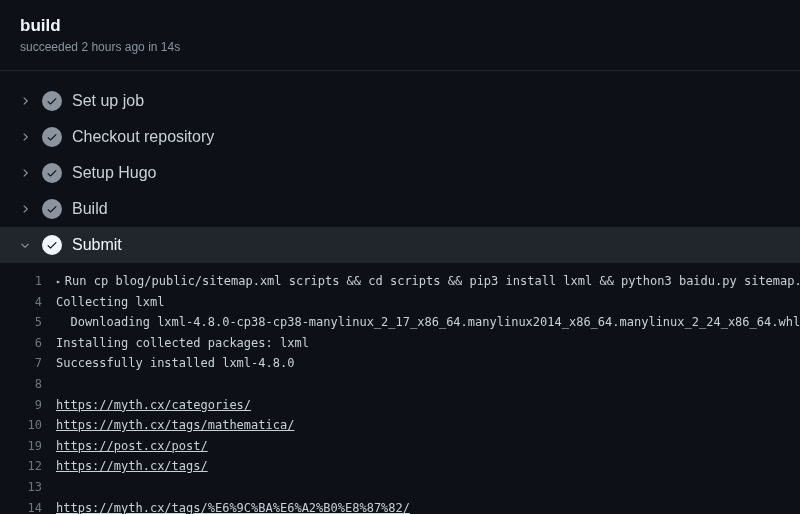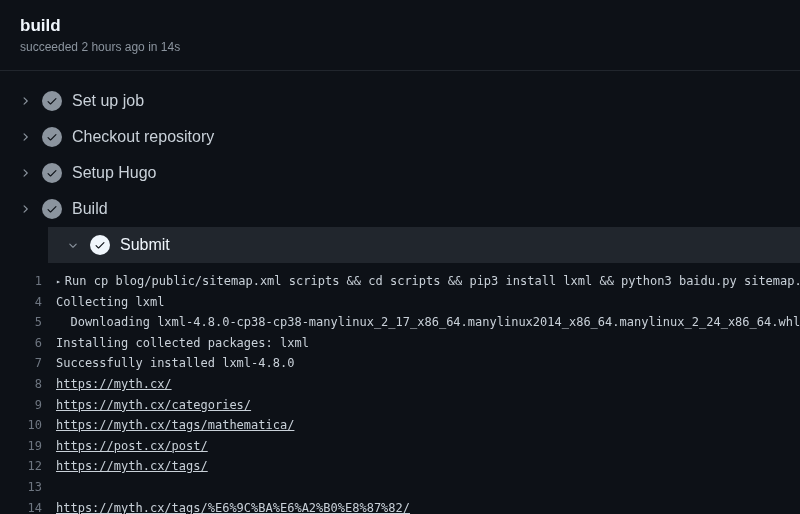--- a/index.html
+++ b/index.html
@@ -35,21 +35,20 @@
   }
   .step {
     display: flex;
     align-items: center;
     padding: 8px 18px;
     gap: 10px;
     cursor: pointer;
   }
   .step.expanded {
     background: #21262d;
-    margin-left: 48px;
   }
   .chevron {
     width: 14px;
     height: 14px;
     display: flex;
     align-items: center;
     justify-content: center;
     color: #8b949e;
   }
   .chevron svg { width: 12px; height: 12px; }
@@ -207,21 +206,20 @@
     <div class="log-line">
       <span class="line-num">6</span>
       <span class="line-content">Installing collected packages: lxml</span>
     </div>
     <div class="log-line">
       <span class="line-num">7</span>
       <span class="line-content">Successfully installed lxml-4.8.0</span>
     </div>
     <div class="log-line">
       <span class="line-num">8</span>
-      <span class="line-content"><a>https://myth.cx/</a></span>
     </div>
     <div class="log-line">
       <span class="line-num">9</span>
       <span class="line-content"><a>https://myth.cx/categories/</a></span>
     </div>
     <div class="log-line">
       <span class="line-num">10</span>
       <span class="line-content"><a>https://myth.cx/tags/mathematica/</a></span>
     </div>
     <div class="log-line">

